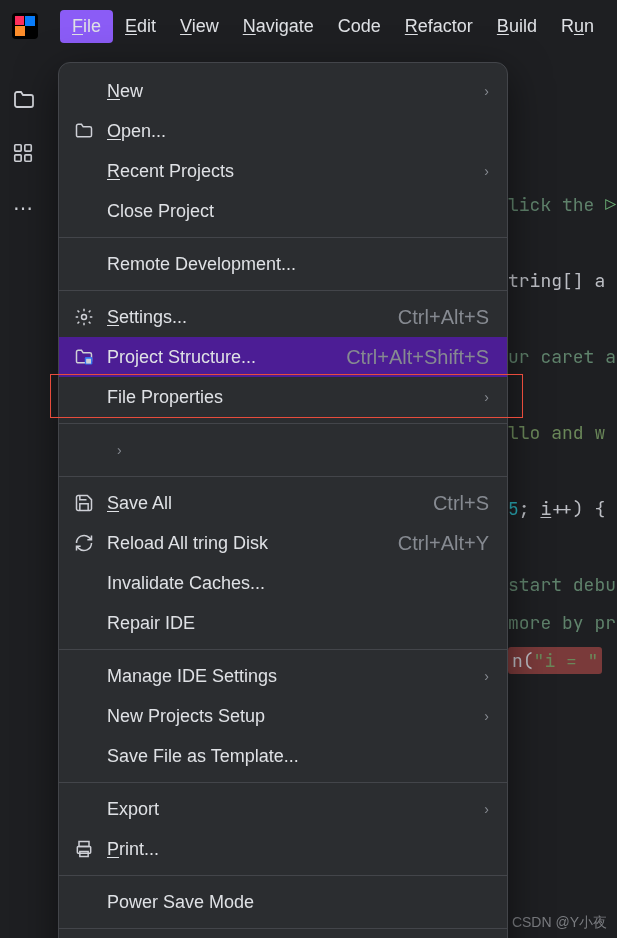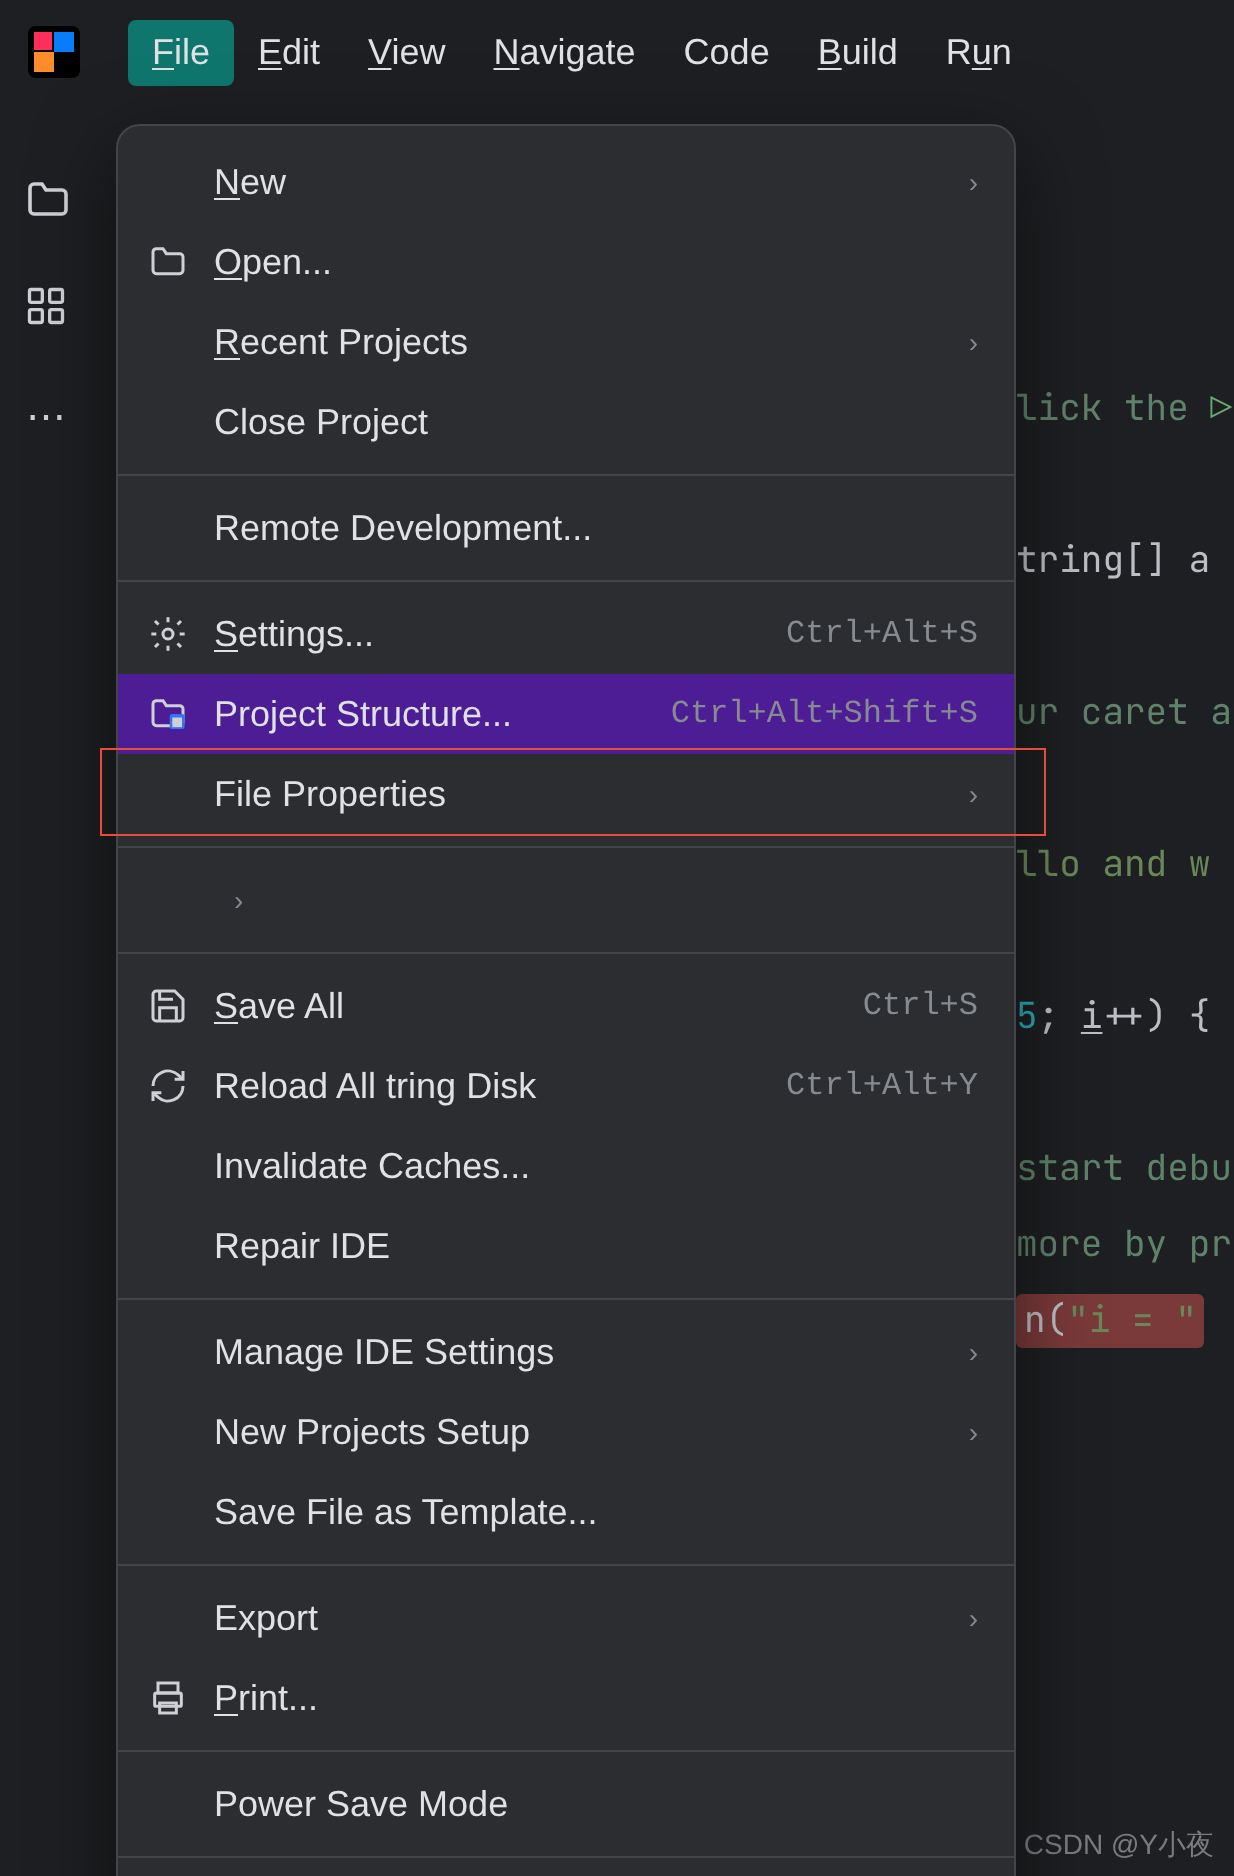--- a/index.html
+++ b/index.html
@@ -15,21 +15,21 @@
       padding: 12px 12px 18px 12px; height: 58px;
     }
     .app-icon {
       width: 30px; height: 30px; margin-right: 22px;
       display: flex; align-items: center; justify-content: center;
     }
     .menu-item {
       padding: 6px 12px; cursor: pointer; font-size: 18px;
       border-radius: 4px; white-space: nowrap;
     }
-    .menu-item.active { background: #0f766e; }
+    .menu-item.active { background: #8b5cf6; }
     .u { text-decoration: underline; text-underline-offset: 2px; }
     .left-rail {
       position: absolute; left: 0; top: 62px; width: 48px;
       display: flex; flex-direction: column; align-items: center;
       gap: 30px; padding-top: 26px; color: #ced0d6;
     }
     .rail-icon { width: 24px; height: 24px; cursor: pointer; }
     .dropdown {
       position: absolute; left: 58px; top: 62px; width: 450px;
       background: #2b2d30; border: 1px solid #43454a;
@@ -44,21 +44,21 @@
       position: relative;
     }
     .dd-item.selected { background: #4c1d95; }
     .dd-icon {
       width: 22px; height: 22px; margin-right: 12px;
       display: inline-flex; align-items: center; justify-content: center;
       color: #ced0d6; flex-shrink: 0;
     }
     .dd-icon-spacer { width: 22px; margin-right: 12px; flex-shrink: 0; }
     .dd-label { flex: 1; }
-    .dd-shortcut { color: #868a91; font-size: 16px; margin-left: 10px; font-family: Liberation Mono, monospace; }
+    .dd-shortcut { color: #868a91; font-size: 20px; margin-left: 10px; }
     .dd-chevron { color: #868a91; margin-left: 10px; font-size: 14px; }
     .dd-sep { height: 1px; background: #43454a; margin: 6px 0; }
     .highlight-box {
       position: absolute; border: 1px solid #e74c3c;
       left: 50px; top: 374px; width: 473px; height: 44px;
       pointer-events: none; z-index: 20;
     }
     .code-bg {
       position: absolute; left: 58px; top: 62px; right: 0; bottom: 0;
       font-family: "JetBrains Mono", Consolas, monospace;
@@ -89,20 +89,21 @@
       <rect x="13" y="3" width="10" height="10" fill="#087cfa"></rect>
       <rect x="3" y="13" width="10" height="10" fill="#fd8c2a"></rect>
     </svg>
   </div>
   <div id="menuitems" style="display: flex;">
       <div class="menu-item active"><span class="u">F</span>ile</div>
       <div class="menu-item"><span class="u">E</span>dit</div>
       <div class="menu-item"><span class="u">V</span>iew</div>
       <div class="menu-item"><span class="u">N</span>avigate</div>
       <div class="menu-item">Code</div>
+      <div class="menu-item"><span class="u">R</span>efactor</div>
       <div class="menu-item"><span class="u">B</span>uild</div>
       <div class="menu-item">R<span class="u">u</span>n</div>
     </div>
 </div>
 
 <div class="left-rail">
   <div class="rail-icon">
     <svg width="24" height="24" viewBox="0 0 24 24" fill="none" stroke="#ced0d6" stroke-width="1.8">
       <path d="M3 6a2 2 0 0 1 2-2h4l2 3h8a2 2 0 0 1 2 2v8a2 2 0 0 1-2 2H5a2 2 0 0 1-2-2V6z"></path>
     </svg>

